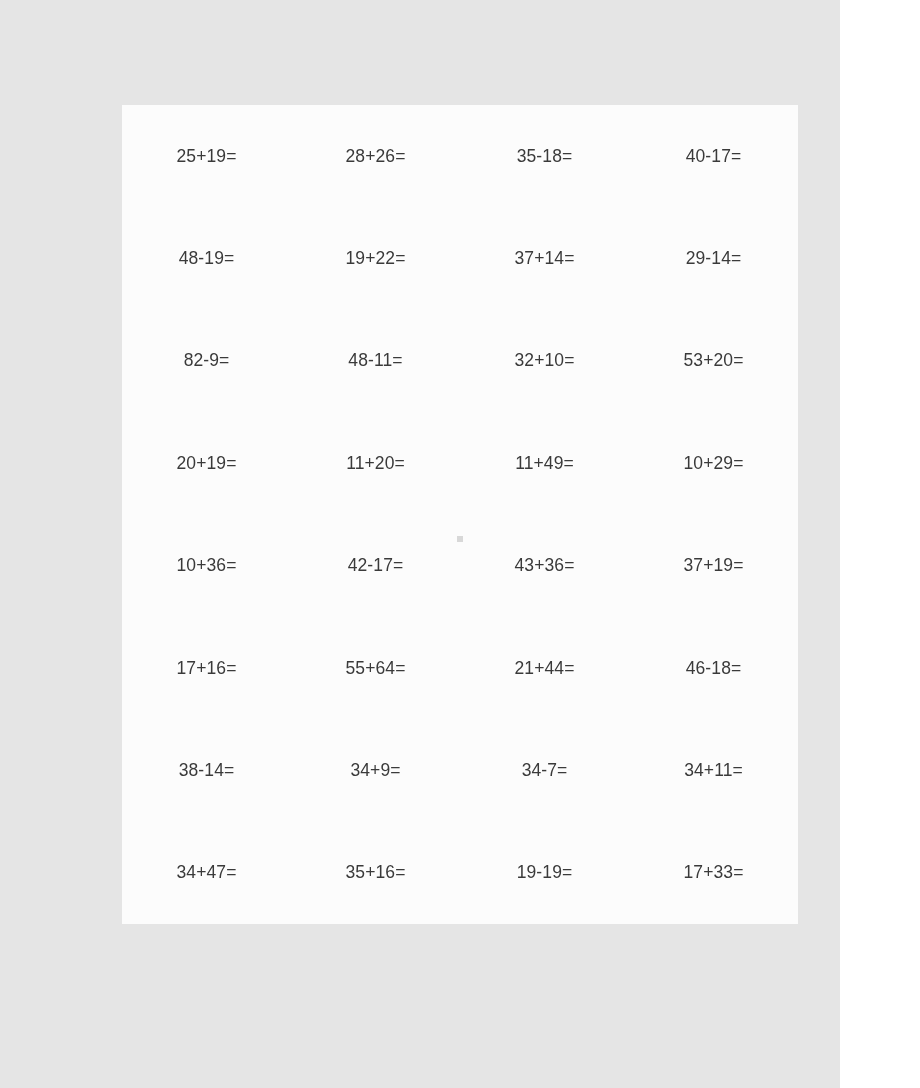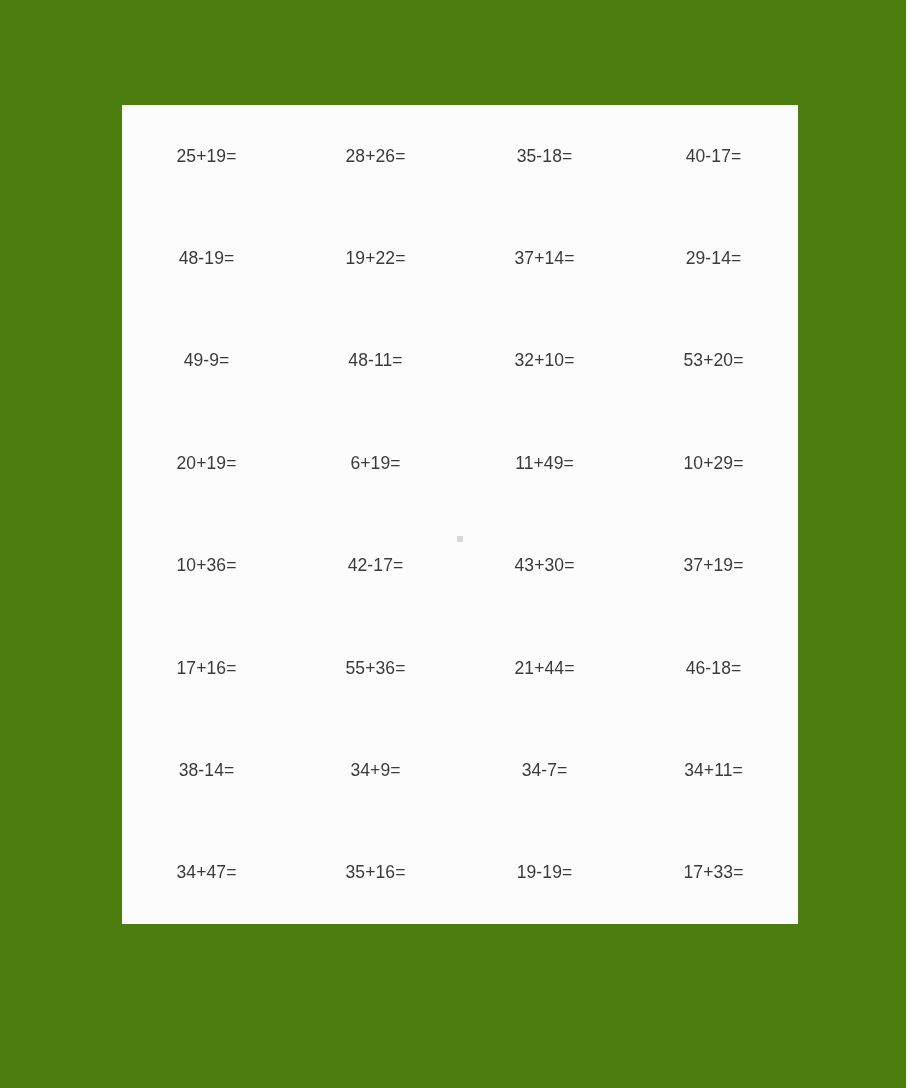--- a/index.html
+++ b/index.html
@@ -11,23 +11,23 @@
     width: 920px;
     height: 1088px;
     background: #ffffff;
     font-family: "Liberation Sans", "DejaVu Sans", sans-serif;
     -webkit-font-smoothing: antialiased;
     overflow: hidden;
   }
 
   #worksheet-page {
     position: relative;
-    width: 906px;
+    width: 840px;
     height: 1088px;
-    background: #4d7c0f;
+    background: #e5e5e5;
   }
 
   
   #problem-panel {
     position: absolute;
     left: 122px;
     top: 105px;
     width: 676px;
     height: 819px;
     background: #fcfcfc;
@@ -83,40 +83,40 @@
           <div class="problem-cell">35-18=</div>
           <div class="problem-cell">40-17=</div>
         </div>
         <div class="problem-row">
           <div class="problem-cell">48-19=</div>
           <div class="problem-cell">19+22=</div>
           <div class="problem-cell">37+14=</div>
           <div class="problem-cell">29-14=</div>
         </div>
         <div class="problem-row">
-          <div class="problem-cell">49-9=</div>
+          <div class="problem-cell">82-9=</div>
           <div class="problem-cell">48-11=</div>
           <div class="problem-cell">32+10=</div>
           <div class="problem-cell">53+20=</div>
         </div>
         <div class="problem-row">
           <div class="problem-cell">20+19=</div>
-          <div class="problem-cell">6+19=</div>
+          <div class="problem-cell">11+20=</div>
           <div class="problem-cell">11+49=</div>
           <div class="problem-cell">10+29=</div>
         </div>
         <div class="problem-row">
           <div class="problem-cell">10+36=</div>
           <div class="problem-cell">42-17=</div>
-          <div class="problem-cell">43+30=</div>
+          <div class="problem-cell">43+36=</div>
           <div class="problem-cell">37+19=</div>
         </div>
         <div class="problem-row">
           <div class="problem-cell">17+16=</div>
-          <div class="problem-cell">55+36=</div>
+          <div class="problem-cell">55+64=</div>
           <div class="problem-cell">21+44=</div>
           <div class="problem-cell">46-18=</div>
         </div>
         <div class="problem-row">
           <div class="problem-cell">38-14=</div>
           <div class="problem-cell">34+9=</div>
           <div class="problem-cell">34-7=</div>
           <div class="problem-cell">34+11=</div>
         </div>
         <div class="problem-row">

